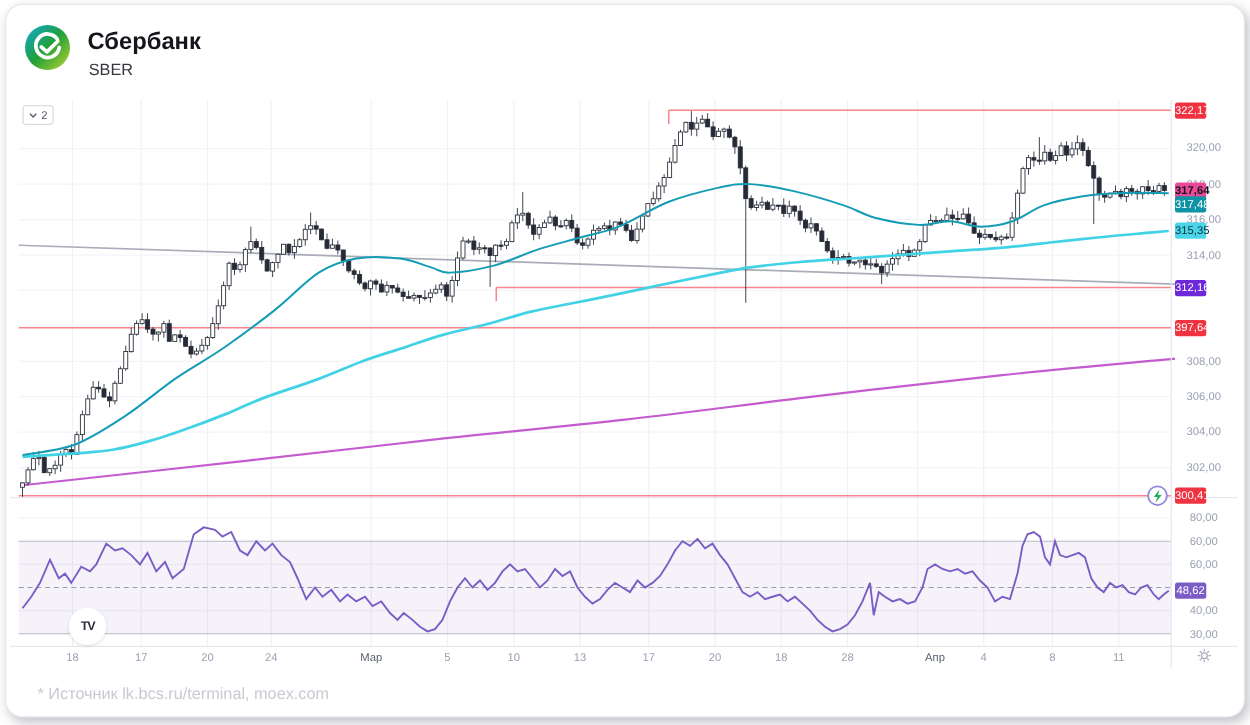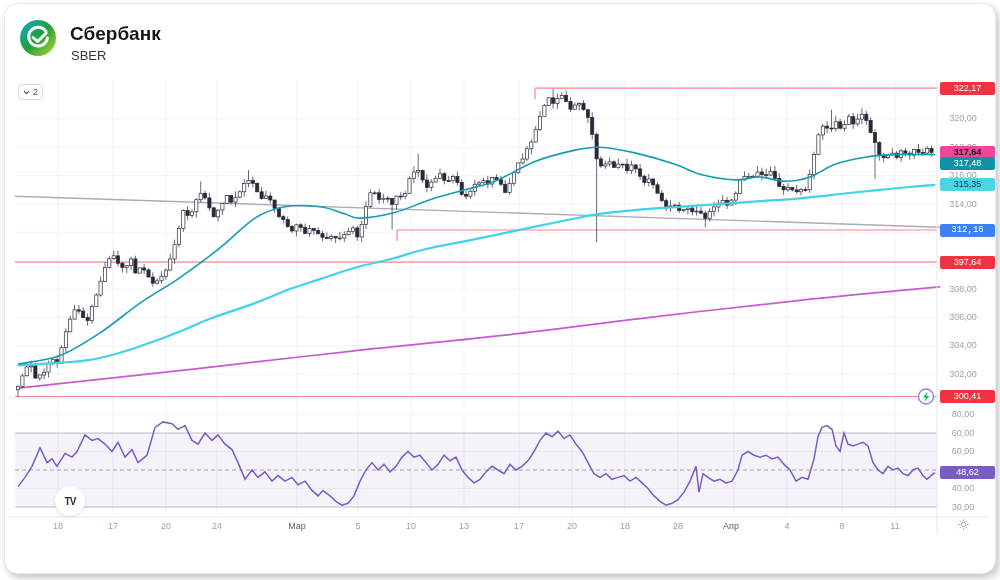--- a/index.html
+++ b/index.html
@@ -10,21 +10,21 @@
   
   .logo{position:absolute;left:20px;top:20px;width:36px;height:36px;}
   .title{position:absolute;left:70px;top:23px;font-size:19px;font-weight:700;color:#14161c;}
   .ticker{position:absolute;left:71px;top:48px;font-size:13px;color:#33363f;}
   .right-title{position:absolute;right:28px;top:27px;font-size:19px;font-weight:700;color:#14161c;}
   
   .chip{position:absolute;left:18px;top:84px;height:14px;padding:0 4px;display:flex;align-items:center;gap:3px;
     background:#fff;border:1px solid #d9dbe3;border-radius:3px;font-size:9px;color:#50545f;z-index:5;}
   .tick{position:absolute;left:940px;width:46px;text-align:center;font-size:9px;line-height:11px;
     height:11px;color:#9ba0b4;z-index:2;}
-  .badge{position:absolute;left:940px;width:55px;text-align:center;font-size:9px;line-height:13px;height:13px;
+  .badge{position:absolute;left:940px;width:25px;text-align:center;font-size:9px;line-height:13px;height:13px;
     border-radius:2px;z-index:3;}
   .tlabel{position:absolute;top:521px;width:34px;margin-left:-17px;text-align:center;font-size:9px;color:#9aa0b4;z-index:2;}
   .tlabel.bold{font-weight:400;color:#5a5f70;}
   .watermark{position:absolute;left:55px;top:486px;width:30px;height:30px;border-radius:50%;background:#fff;
     box-shadow:0 1px 3px rgba(0,0,0,.12);display:flex;align-items:center;justify-content:center;
     font-size:10px;font-weight:700;color:#2a2e39;z-index:4;letter-spacing:-1px;}
   .gear{position:absolute;left:957px;top:518px;z-index:4;}
   
   .note{position:absolute;left:30px;top:547px;font-size:13px;color:#c7cad3;}
   .brand{position:absolute;right:24px;top:544px;display:flex;align-items:center;gap:7px;z-index:4;}
@@ -565,27 +565,28 @@
       <div class="tlabel" style="left:166px">20</div>
       <div class="tlabel" style="left:217px">24</div>
       <div class="tlabel bold" style="left:297px">Мар</div>
       <div class="tlabel" style="left:358px">5</div>
       <div class="tlabel" style="left:411px">10</div>
       <div class="tlabel" style="left:464px">13</div>
       <div class="tlabel" style="left:519px">17</div>
       <div class="tlabel" style="left:572px">20</div>
       <div class="tlabel" style="left:625px">18</div>
       <div class="tlabel" style="left:678px">28</div>
-      <div class="tlabel bold" style="left:731px">Апр</div>
+      <div class="tlabel bold" style="left:748px">Апр</div>
       <div class="tlabel" style="left:787px">4</div>
       <div class="tlabel" style="left:842px">8</div>
       <div class="tlabel" style="left:895px">11</div>
       <div class="badge" style="top:81.7px;background:#ef3341;color:#ffffff;">322,17</div>
       <div class="badge" style="top:145.9px;background:#ec4899;color:#16181d;font-weight:700;">317,64</div>
       <div class="badge" style="top:156.5px;background:#0e93a4;color:#ffffff;">317,48</div>
       <div class="badge" style="top:178.3px;background:#4cd5e8;color:#083540;">315,35</div>
-      <div class="badge" style="top:223.5px;background:#3b82f6;color:#ffffff;font-family:Liberation Mono, monospace;">312,16</div>
+      <div class="badge" style="top:223.5px;background:#6d28d9;color:#ffffff;">312,16</div>
       <div class="badge" style="top:255.6px;background:#ef3341;color:#ffffff;">397,64</div>
       <div class="badge" style="top:390.0px;background:#ef3341;color:#ffffff;">300,41</div>
       <div class="badge" style="top:466.1px;background:#7a5cc5;color:#ffffff;">48,62</div>
     </div>
 
+  <div class="note">*  Источник lk.bcs.ru/terminal, moex.com</div>
 </div>
 
 </body></html>

